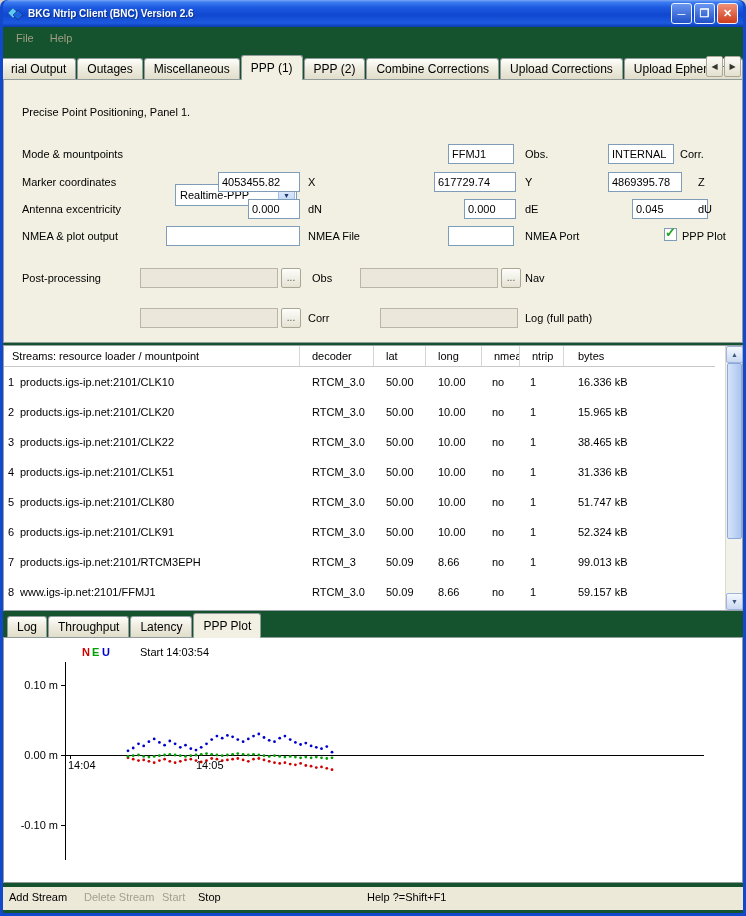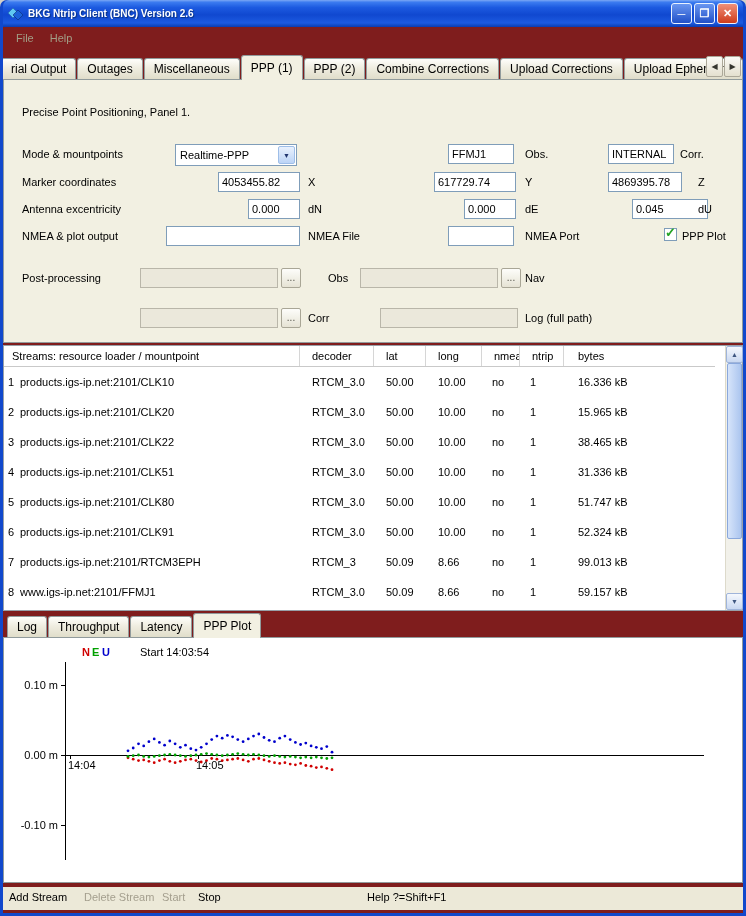--- a/index.html
+++ b/index.html
@@ -6,40 +6,40 @@
   *{box-sizing:border-box;}
   .xp-window{width:746px;height:916px;position:relative;padding:0 3px 3px;background:#1148CC;border-radius:7px 7px 0 0;overflow:hidden;}
   .titlebar{height:27px;display:flex;align-items:center;padding:0 5px;border-radius:6px 6px 0 0;
     background:linear-gradient(180deg,#7CA8F4 0%,#3C7CF0 8%,#1C5AE0 28%,#1048D0 55%,#1C5AE0 85%,#0A3CB0 100%);}
   .title-icon{width:16px;height:16px;margin-right:4px;flex:0 0 auto;}
   .title-text{color:#fff;font-weight:bold;font-size:10px;text-shadow:1px 1px 1px #083080;flex:1;white-space:nowrap;overflow:hidden;}
   .winbtns{display:flex;gap:2px;}
   .winbtn{width:21px;height:21px;border-radius:3px;border:1px solid #EAF2FF;display:flex;align-items:center;justify-content:center;color:#fff;font-size:11px;font-weight:bold;cursor:default;}
   .winbtn.minb,.winbtn.maxb{background:linear-gradient(#6A96F0,#2050C8);}
   .winbtn.closeb{background:linear-gradient(#F09078,#CE3C1C);}
-  .client{position:relative;background:#7f1d1d;height:886px;overflow:hidden;}
+  .client{position:relative;background:#14532d;height:886px;overflow:hidden;}
   
   .menubar{position:absolute;top:0;left:0;right:0;height:22px;display:flex;align-items:center;padding-left:6px;gap:2px;}
   .menu-item{padding:2px 7px;color:#A29E86;font-size:11px;}
   
   .tabstrip{position:absolute;left:0;right:0;display:flex;align-items:flex-end;z-index:5;}
   .tabstrip.main{top:26px;height:26px;}
   .tabstrip.plot{top:586px;height:24px;padding-left:4px;}
   .tab{display:inline-flex;align-items:center;height:21px;padding:0 9px;font-size:12px;white-space:nowrap;
     background:linear-gradient(#FEFEFB,#EFEDE0 45%,#E0DDCA);border:1px solid #919B9C;border-bottom:none;border-radius:3px 3px 0 0;margin-right:1px;cursor:default;}
   .tab.active{height:25px;margin-bottom:-1px;background:#F2F0E2;z-index:6;position:relative;}
   .tab.clip-first{margin-left:-2px;}
   .tab-scrolls{position:absolute;right:2px;bottom:2px;display:flex;gap:1px;z-index:7;}
   .tscroll{width:17px;height:21px;background:linear-gradient(#FBFAF6,#E4E0CF);border:1px solid #ACA899;border-radius:2px;font-size:8px;display:flex;align-items:center;justify-content:center;color:#35352F;}
   
   .tabpage{position:absolute;top:52px;left:0;right:0;height:264px;background:#F2F0E2;border:1px solid #919B9C;z-index:2;}
   .lbl{position:absolute;font-size:11px;color:#000;white-space:nowrap;}
   input.fld{position:absolute;height:20px;border:1px solid #7F9DB9;background:#fff;font:11px "Liberation Sans",sans-serif;padding:0 3px;color:#000;}
   input.fld:disabled{background:#EBE8DB;border-color:#B9B6A9;color:#7C7A6E;}
-  .combo{position:absolute;height:22px;border:1px solid #7F9DB9;background:#fff;display:flex;align-items:center;padding-left:4px;font-size:11px;}
+  .combo{position:absolute;height:22px;border:1px solid #7F9DB9;background:#fff;display:flex;align-items:center;padding-left:4px;font-size:11px;margin-top:40px;}
   .combo-arrow{position:absolute;right:1px;top:1px;bottom:1px;width:17px;background:linear-gradient(#E9F1FD,#BCD4F6);border:1px solid #9EBEE8;border-radius:2px;display:flex;align-items:center;justify-content:center;font-size:7px;color:#21356E;}
   .browse{position:absolute;width:20px;height:20px;background:linear-gradient(#FDFDFA,#E6E3D4);border:1px solid #A9A696;border-radius:2px;font-size:10px;text-align:center;line-height:17px;color:#55534A;}
   .cb{position:absolute;width:13px;height:13px;background:#fff;border:1px solid #7F9DB9;}
   .cb .check{position:absolute;left:0;top:-4px;color:#24A324;font-size:13px;font-weight:bold;}
   
   .streams{position:absolute;top:318px;left:0;right:0;height:266px;background:#fff;border:1px solid #98A0A8;}
   .st-grid{display:grid;grid-template-columns:14px 282px 74px 52px 56px 38px 44px 1fr;}
   .st-header{height:21px;line-height:20px;border-bottom:1px solid #C9C9C9;margin-right:27px;font-size:11px;color:#000;}
   .st-header .hc{border-right:1px solid #D6D6D6;padding-left:12px;white-space:nowrap;overflow:hidden;}
   .st-header .hc.first{grid-column:1/3;padding-left:8px;}
@@ -154,21 +154,21 @@
       <input class="fld" style="left: 444px; top: 146px; width: 66px;" value="">
       <span class="lbl" style="left:521px;top:150px;">NMEA Port</span>
       <div class="cb" style="left:660px;top:148px;">
         <span class="check">✓</span>
       </div>
       <span class="lbl" style="left:678px;top:150px;">PPP Plot</span>
 
       <span class="lbl" style="left:18px;top:192px;">Post-processing</span>
       <input class="fld" disabled="" style="left: 136px; top: 188px; width: 138px;" value="">
       <div class="browse" style="left:277px;top:188px;">...</div>
-      <span class="lbl" style="left:308px;top:192px;margin-left:16px;">Obs</span>
+      <span class="lbl" style="left:308px;top:192px;">Obs</span>
       <input class="fld" disabled="" style="left: 356px; top: 188px; width: 138px;" value="">
       <div class="browse" style="left:497px;top:188px;">...</div>
       <span class="lbl" style="left:521px;top:192px;">Nav</span>
 
       <input class="fld" disabled="" style="left: 136px; top: 228px; width: 138px;" value="">
       <div class="browse" style="left:277px;top:228px;">...</div>
       <span class="lbl" style="left:304px;top:232px;">Corr</span>
       <input class="fld" disabled="" style="left: 376px; top: 228px; width: 138px;" value="">
       <span class="lbl" style="left:521px;top:232px;">Log (full path)</span>
     </div>

